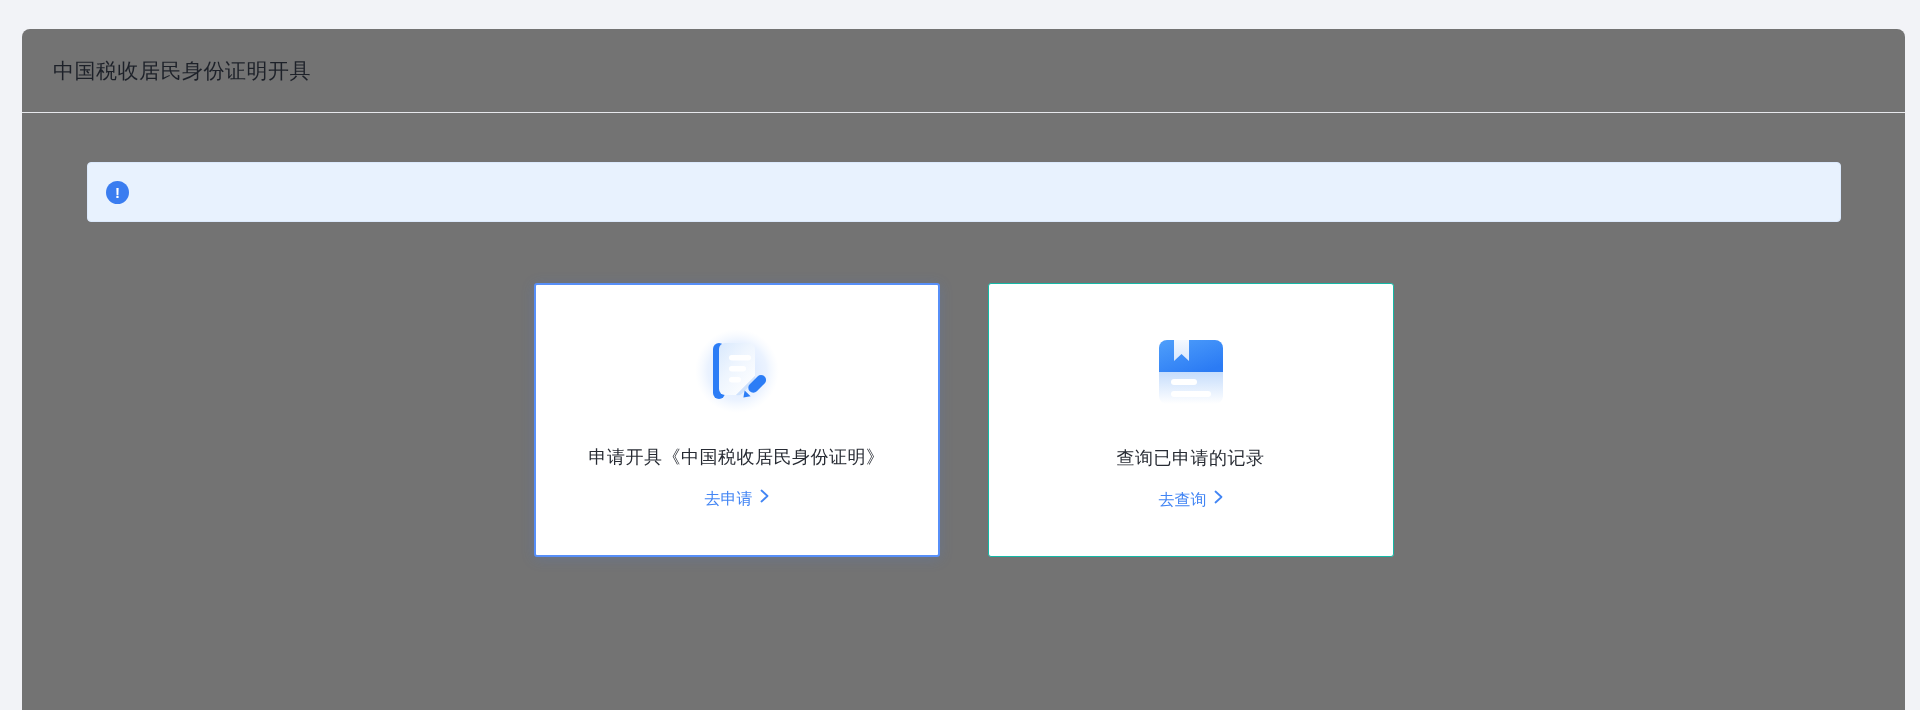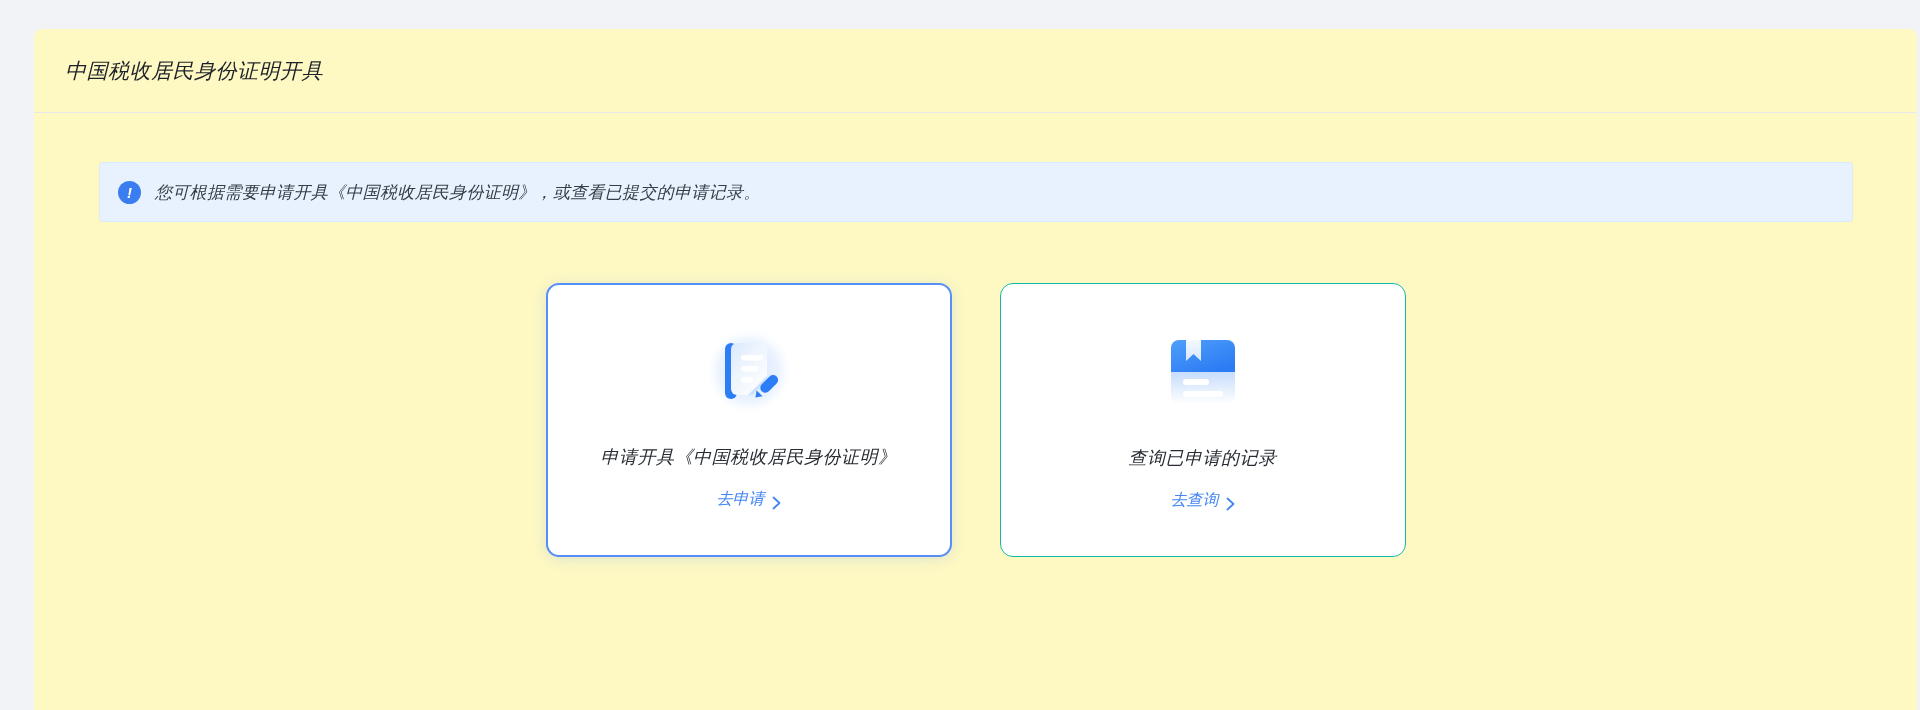--- a/index.html
+++ b/index.html
@@ -4,25 +4,24 @@
 <style>
   * { margin: 0; padding: 0; box-sizing: border-box; }
   html, body {
     width: 1920px; height: 710px;
     background: #f2f3f7;
     font-family: "Liberation Sans", "DejaVu Sans", sans-serif;
     overflow: hidden;
   }
   .panel {
     position: absolute;
-    left: 34px; top: 29px;
+    left: 22px; top: 29px;
     width: 1883px; height: 681px;
-    background: #fef9c3;
+    background: #737373;
     border-radius: 8px 8px 0 0;
-    font-style: italic;
   }
   .panel-header {
     height: 84px;
     display: flex; align-items: center;
     padding: 0 31px;
     border-bottom: 1px solid #e7e8ec;
   }
   .page-title {
     font-size: 21px;
     color: #1d2129;
@@ -54,21 +53,21 @@
     letter-spacing: 0.3px;
   }
   .cards-row {
     margin-top: 61px;
     display: flex; justify-content: center;
     gap: 48px;
   }
   .card {
     width: 406px; height: 274px;
     background: #ffffff;
-    border-radius: 13px;
+    border-radius: 3px;
     display: flex; flex-direction: column; align-items: center;
     cursor: pointer;
   }
   .card.selected {
     border: 2px solid #578ff8;
     box-shadow: 0 2px 14px rgba(64,129,247,0.18);
   }
   .card.normal {
     border: 1px solid #14b8a6;
   }
@@ -79,40 +78,39 @@
   }
   .card.selected .card-icon-wrap { margin-top: 42px; }
   .card-title {
     margin-top: 30px;
     font-size: 18px;
     color: #272b33;
     letter-spacing: 0.5px;
   }
   .card-link {
     margin-top: 20px;
-    display: flex; align-items: flex-end;
+    display: flex; align-items: flex-start;
     gap: 7px;
     font-size: 16px;
     color: #4285f4;
     text-decoration: none;
   }
   .chevron-svg { display: block; }
 </style>
 </head>
 <body>
 
 <div class="panel">
 
   <div class="panel-header">
     <div class="page-title">中国税收居民身份证明开具</div>
   </div>
 
   <div class="info-banner">
     <div class="info-circle">!</div>
-    <div class="banner-text">您可根据需要申请开具《中国税收居民身份证明》，或查看已提交的申请记录。</div>
   </div>
 
   <div class="cards-row">
 
     <div class="card selected">
       <div class="card-icon-wrap">
         <svg width="88" height="88" viewBox="0 0 88 88">
           <defs>
             <radialGradient id="glowL" cx="50%" cy="50%" r="50%">
               <stop offset="0%" stop-color="#a9c9ff" stop-opacity="0.55"></stop>

